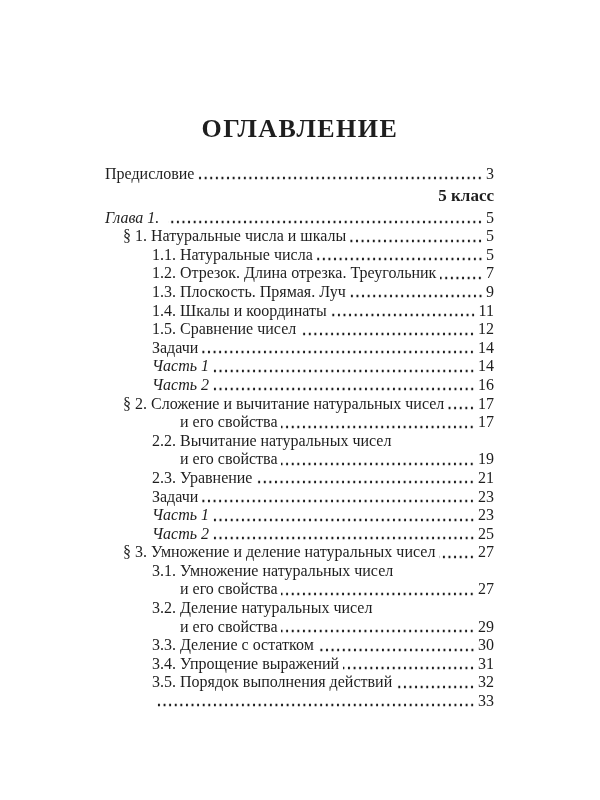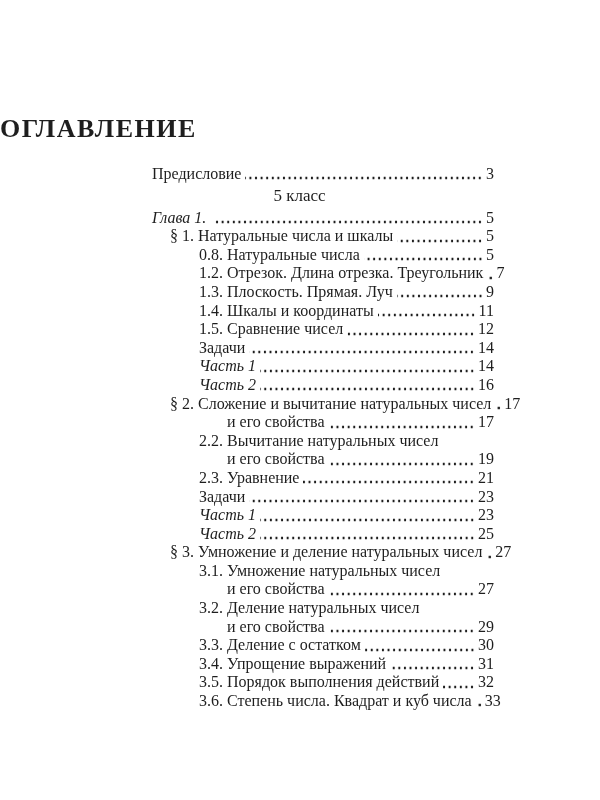--- a/index.html
+++ b/index.html
@@ -10,35 +10,35 @@
     color: #1e1e1e;
     overflow: hidden;
   }
   .doc-page {
     position: relative;
     width: 600px; height: 800px;
     background: #ffffff;
   }
   .doc-title {
     padding-top: 114px;
+    text-align: center;
     font-weight: bold;
     font-size: 26px;
     letter-spacing: 1.5px;
     line-height: 30px;
   }
   .toc {
     margin: 21px 106px 0 105px; 
     font-size: 16px;
   }
   .row {
     display: flex;
     align-items: center;
     line-height: 18.6px;
     height: 18.6px;
-    margin-left: 47px;
   }
   .row .label { white-space: nowrap; }
   .ind0 { padding-left: 0; }
   .ind1 { padding-left: 18px; }
   .ind2 { padding-left: 47px; }
   .ind3 { padding-left: 75px; }
   .bold { font-weight: bold; }
   .italic { font-style: italic; }
   .chapter-prefix { font-style: italic; margin-right: 5px; white-space: nowrap; }
   .dots {
@@ -46,22 +46,22 @@
     align-self: stretch;
     min-width: 6px;
     margin: 0 3px 0 4px;
     background-image: radial-gradient(circle, #1e1e1e 1.05px, rgba(0,0,0,0) 1.45px);
     background-size: 5.6px 5.6px;
     background-repeat: repeat-x;
     background-position: right 0px bottom 2.6px;
   }
   .page-num { white-space: nowrap; }
   .group-heading {
-    text-align: center;
-    font-weight: normal;
+    text-align: right;
+    font-weight: bold;
     font-size: 17px;
     line-height: 18px;
     margin: 3px 0 4px 0;
   }
 </style>
 </head>
 <body>
 
 <div class="doc-page">
   <div class="doc-title">ОГЛАВЛЕНИЕ</div>
@@ -76,21 +76,21 @@
         <span class="chapter-prefix">Глава 1.</span>
         <span class="dots"></span>
         <span class="page-num">5</span>
       </div>
       <div class="row ind1">
         <span class="label">§ 1. Натуральные числа и шкалы</span>
         <span class="dots"></span>
         <span class="page-num">5</span>
       </div>
       <div class="row ind2">
-        <span class="label">0.8. Натуральные числа</span>
+        <span class="label">1.1. Натуральные числа</span>
         <span class="dots"></span>
         <span class="page-num">5</span>
       </div>
       <div class="row ind2">
         <span class="label">1.2. Отрезок. Длина отрезка. Треугольник</span>
         <span class="dots"></span>
         <span class="page-num">7</span>
       </div>
       <div class="row ind2">
         <span class="label">1.3. Плоскость. Прямая. Луч</span>
@@ -190,18 +190,17 @@
         <span class="label">3.4. Упрощение выражений</span>
         <span class="dots"></span>
         <span class="page-num">31</span>
       </div>
       <div class="row ind2">
         <span class="label">3.5. Порядок выполнения действий</span>
         <span class="dots"></span>
         <span class="page-num">32</span>
       </div>
       <div class="row ind2">
-        <span class="label">3.6. Степень числа. Квадрат и куб числа</span>
         <span class="dots"></span>
         <span class="page-num">33</span>
       </div>
     </div>
 </div>
 
 </body></html>

